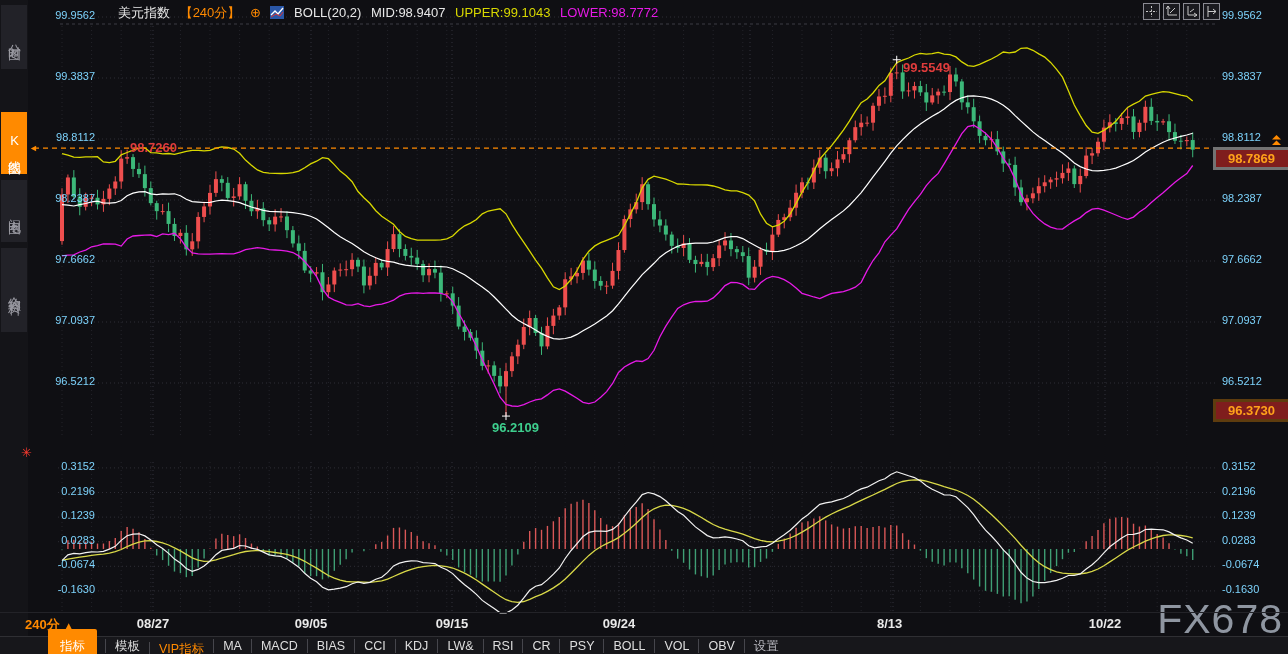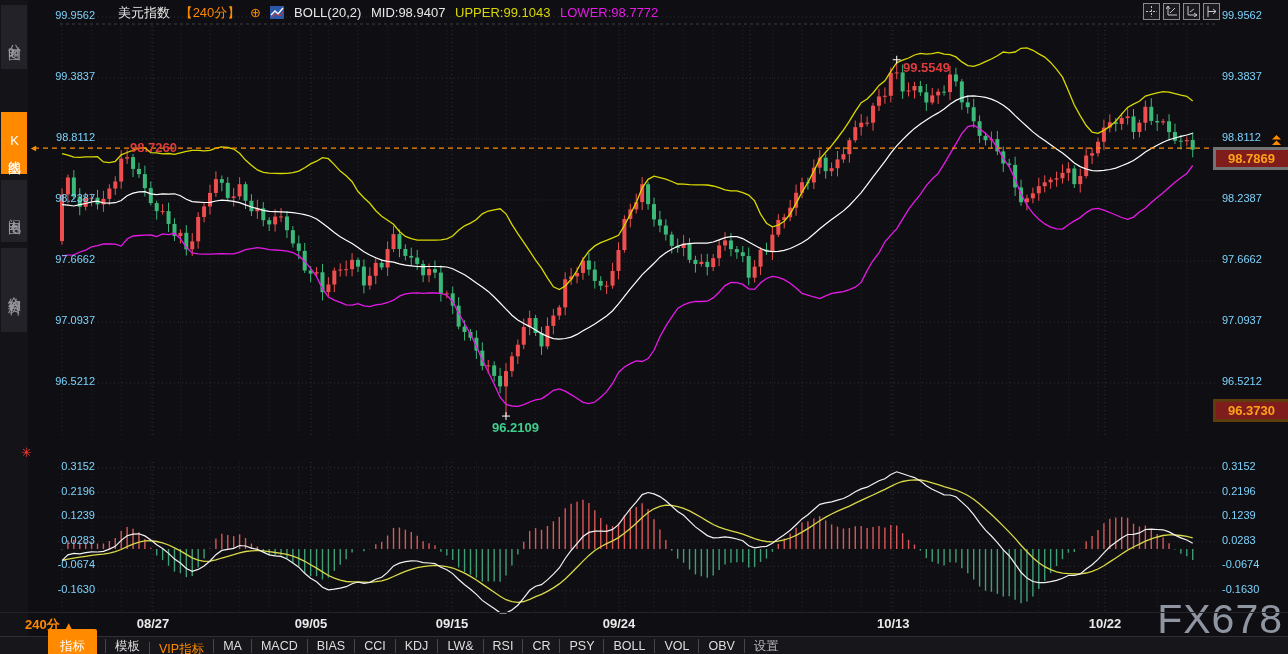--- a/index.html
+++ b/index.html
@@ -866,21 +866,21 @@
   <span class="sun">✳</span>
 
   <div class="xaxis">
     <span class="period-btn">
       <span>240分</span><span class="tri">▲</span>
     </span>
     <span class="datelab" style="left:153px">08/27</span>
     <span class="datelab" style="left:311px">09/05</span>
     <span class="datelab" style="left:452px">09/15</span>
     <span class="datelab" style="left:619px">09/24</span>
-    <span class="datelab nofl" style="left:877px">10/13</span>
+    <span class="datelab nofl" style="left:877px">8/13</span>
     <span class="datelab" style="left:1105px">10/22</span>
   </div>
 
   <div class="watermark">FX678</div>
 
   <div class="toolbar">
     <span class="tb active">指标</span>
     <span class="tb">模板</span>
     <span class="tb vip">VIP指标</span>
     <span class="tb">MA</span>

